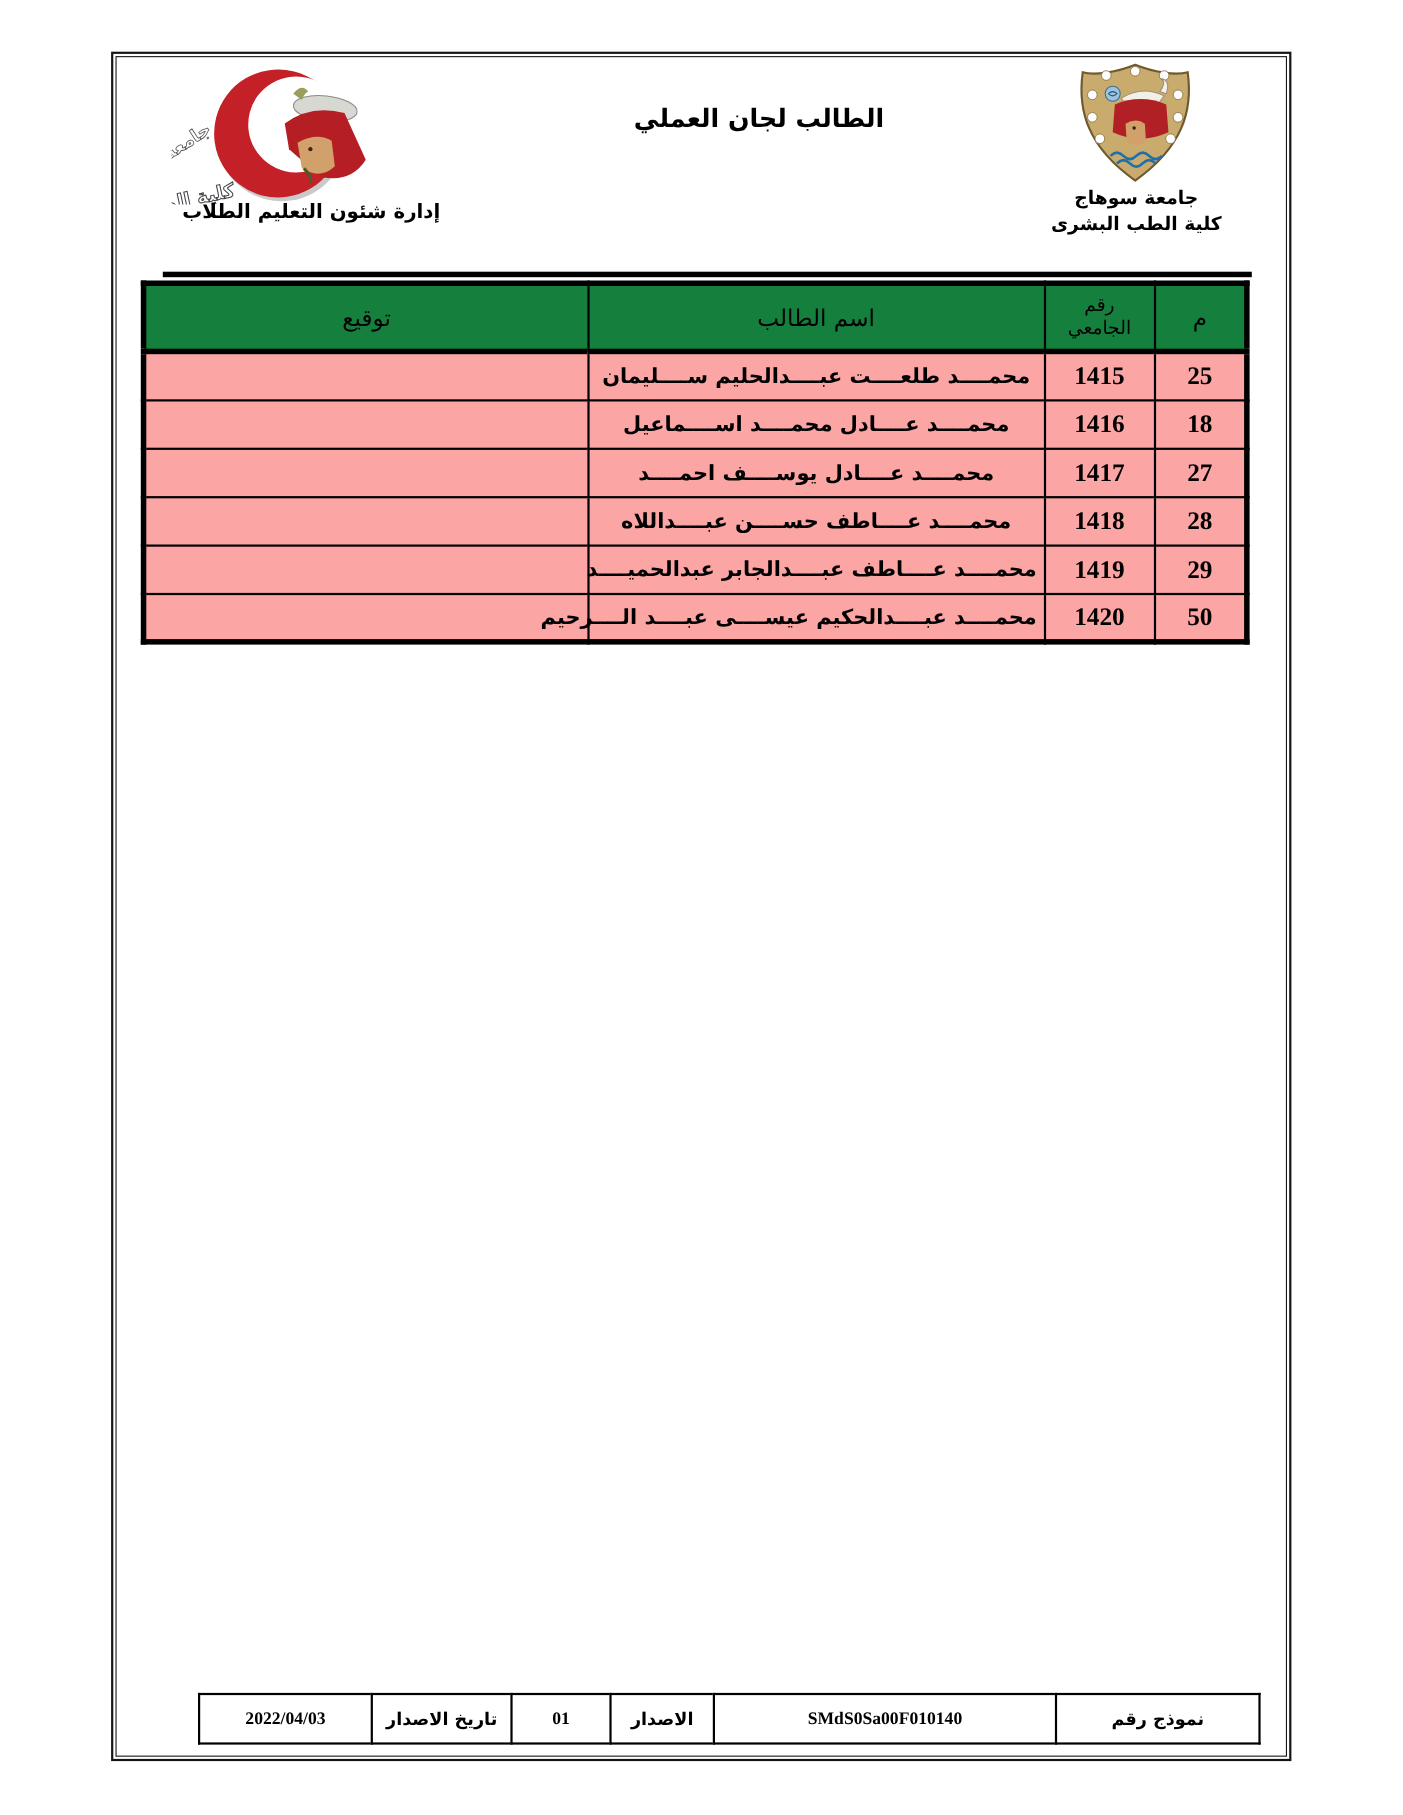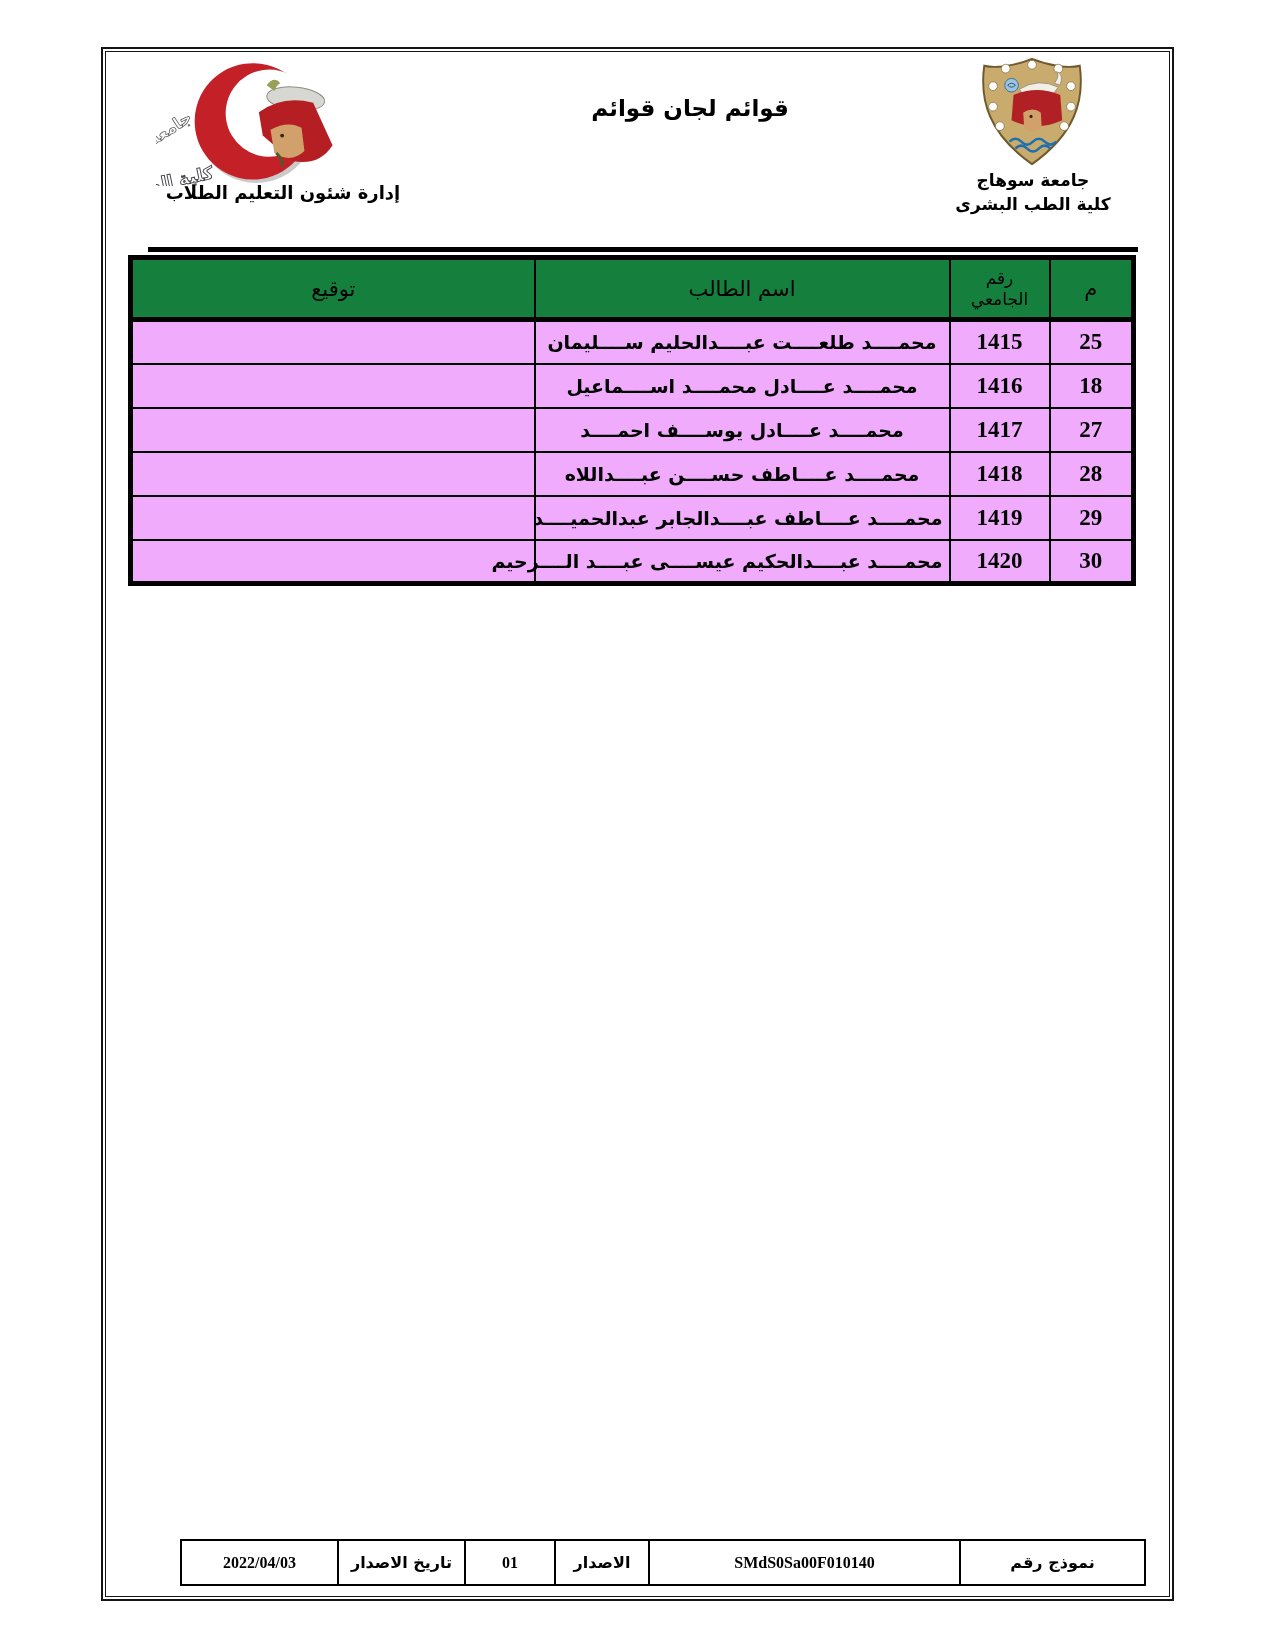--- a/index.html
+++ b/index.html
@@ -47,21 +47,21 @@
   }
   table.main, table.main th, table.main td { border:2px solid #000; }
   table.main { border-width:5px; }
   table.main th {
     background:#15803d; font-weight:normal;
     height:62px; vertical-align:middle; text-align:center;
     border-bottom-width:5px;
   }
   th.h-big  { font-size:21px; }
   th.h-seat { font-size:17px; line-height:21px; padding:0 10px; }
-  table.main td { height:44px; vertical-align:middle; text-align:center; background:#f0abfc; }
+  table.main td { height:44px; vertical-align:middle; text-align:center; background:#fca5a5; }
   td.c-idx  { font-family:"Liberation Serif", serif; font-weight:bold; font-size:23px; }
   td.c-seat { font-family:"Liberation Serif", serif; font-weight:bold; font-size:23px; }
   td.c-name { font-weight:bold; font-size:19px; padding:0 6px; white-space:nowrap; }
   td.c-sig  { background:#fff; }
 
   
   table.footer {
     position:absolute; left:180px; top:1539px; width:964px;
     border-collapse:collapse; table-layout:fixed; direction:rtl;
   }
@@ -93,21 +93,21 @@
     <path d="M116,72 Q134,62 148,70 L151,94 Q137,107 120,96 Z" fill="#d2a06a"></path>
     <circle cx="128" cy="78" r="2" fill="#3a2412"></circle>
     <path d="M122,96 q8,8 6,14" stroke="#4a5c2a" stroke-width="3" fill="none"></path>
   </g>
   <text x="36" y="62" transform="rotate(-33 36 62)" font-size="17" font-weight="bold" fill="#ffffff" stroke="#5a5a5a" stroke-width="0.8">جامعة سوهاج</text>
   <text x="58" y="122" transform="rotate(-12 58 122)" font-size="18" font-weight="bold" fill="#ffffff" stroke="#44444a" stroke-width="1">كلية الطب</text>
 </svg>
 <div class="caption-left">إدارة شئون التعليم الطلاب</div>
 
 <div class="title-block">
-  <div>قوائم لجان قوائم</div>
+  <div>الطالب لجان العملي</div>
 </div>
 
 <svg class="logo-right" viewBox="0 0 130 115">
   <path d="M65,3 C48,10 27,13 16,10 C11,46 21,80 65,111 C109,80 119,46 114,10 C103,13 82,10 65,3 Z" fill="#c9ab6e" stroke="#6e5a2e" stroke-width="2"></path>
   <g fill="#ffffff" stroke="#8a7340" stroke-width="0.8">
     <circle cx="38" cy="13" r="4.5"></circle>
       <circle cx="65" cy="9" r="4.5"></circle>
       <circle cx="92" cy="13" r="4.5"></circle>
     <circle cx="25" cy="31" r="4.5"></circle>
       <circle cx="105" cy="31" r="4.5"></circle>
@@ -177,21 +177,21 @@
       <td class="c-name">محمــــد عــــاطف حســــن عبــــداللاه</td>
       <td class="c-sig"></td>
     </tr>
     <tr>
       <td class="c-idx">29</td>
       <td class="c-seat">1419</td>
       <td class="c-name">محمــــد عــــاطف عبــــدالجابر عبدالحميــــد</td>
       <td class="c-sig"></td>
     </tr>
     <tr>
-      <td class="c-idx">30</td>
+      <td class="c-idx">50</td>
       <td class="c-seat">1420</td>
       <td class="c-name">محمــــد عبــــدالحكيم عيســــى عبــــد الــــرحيم</td>
       <td class="c-sig"></td>
     </tr>
   </tbody>
 </table>
 
 <table class="footer">
   <colgroup>
       <col style="width:185px">

